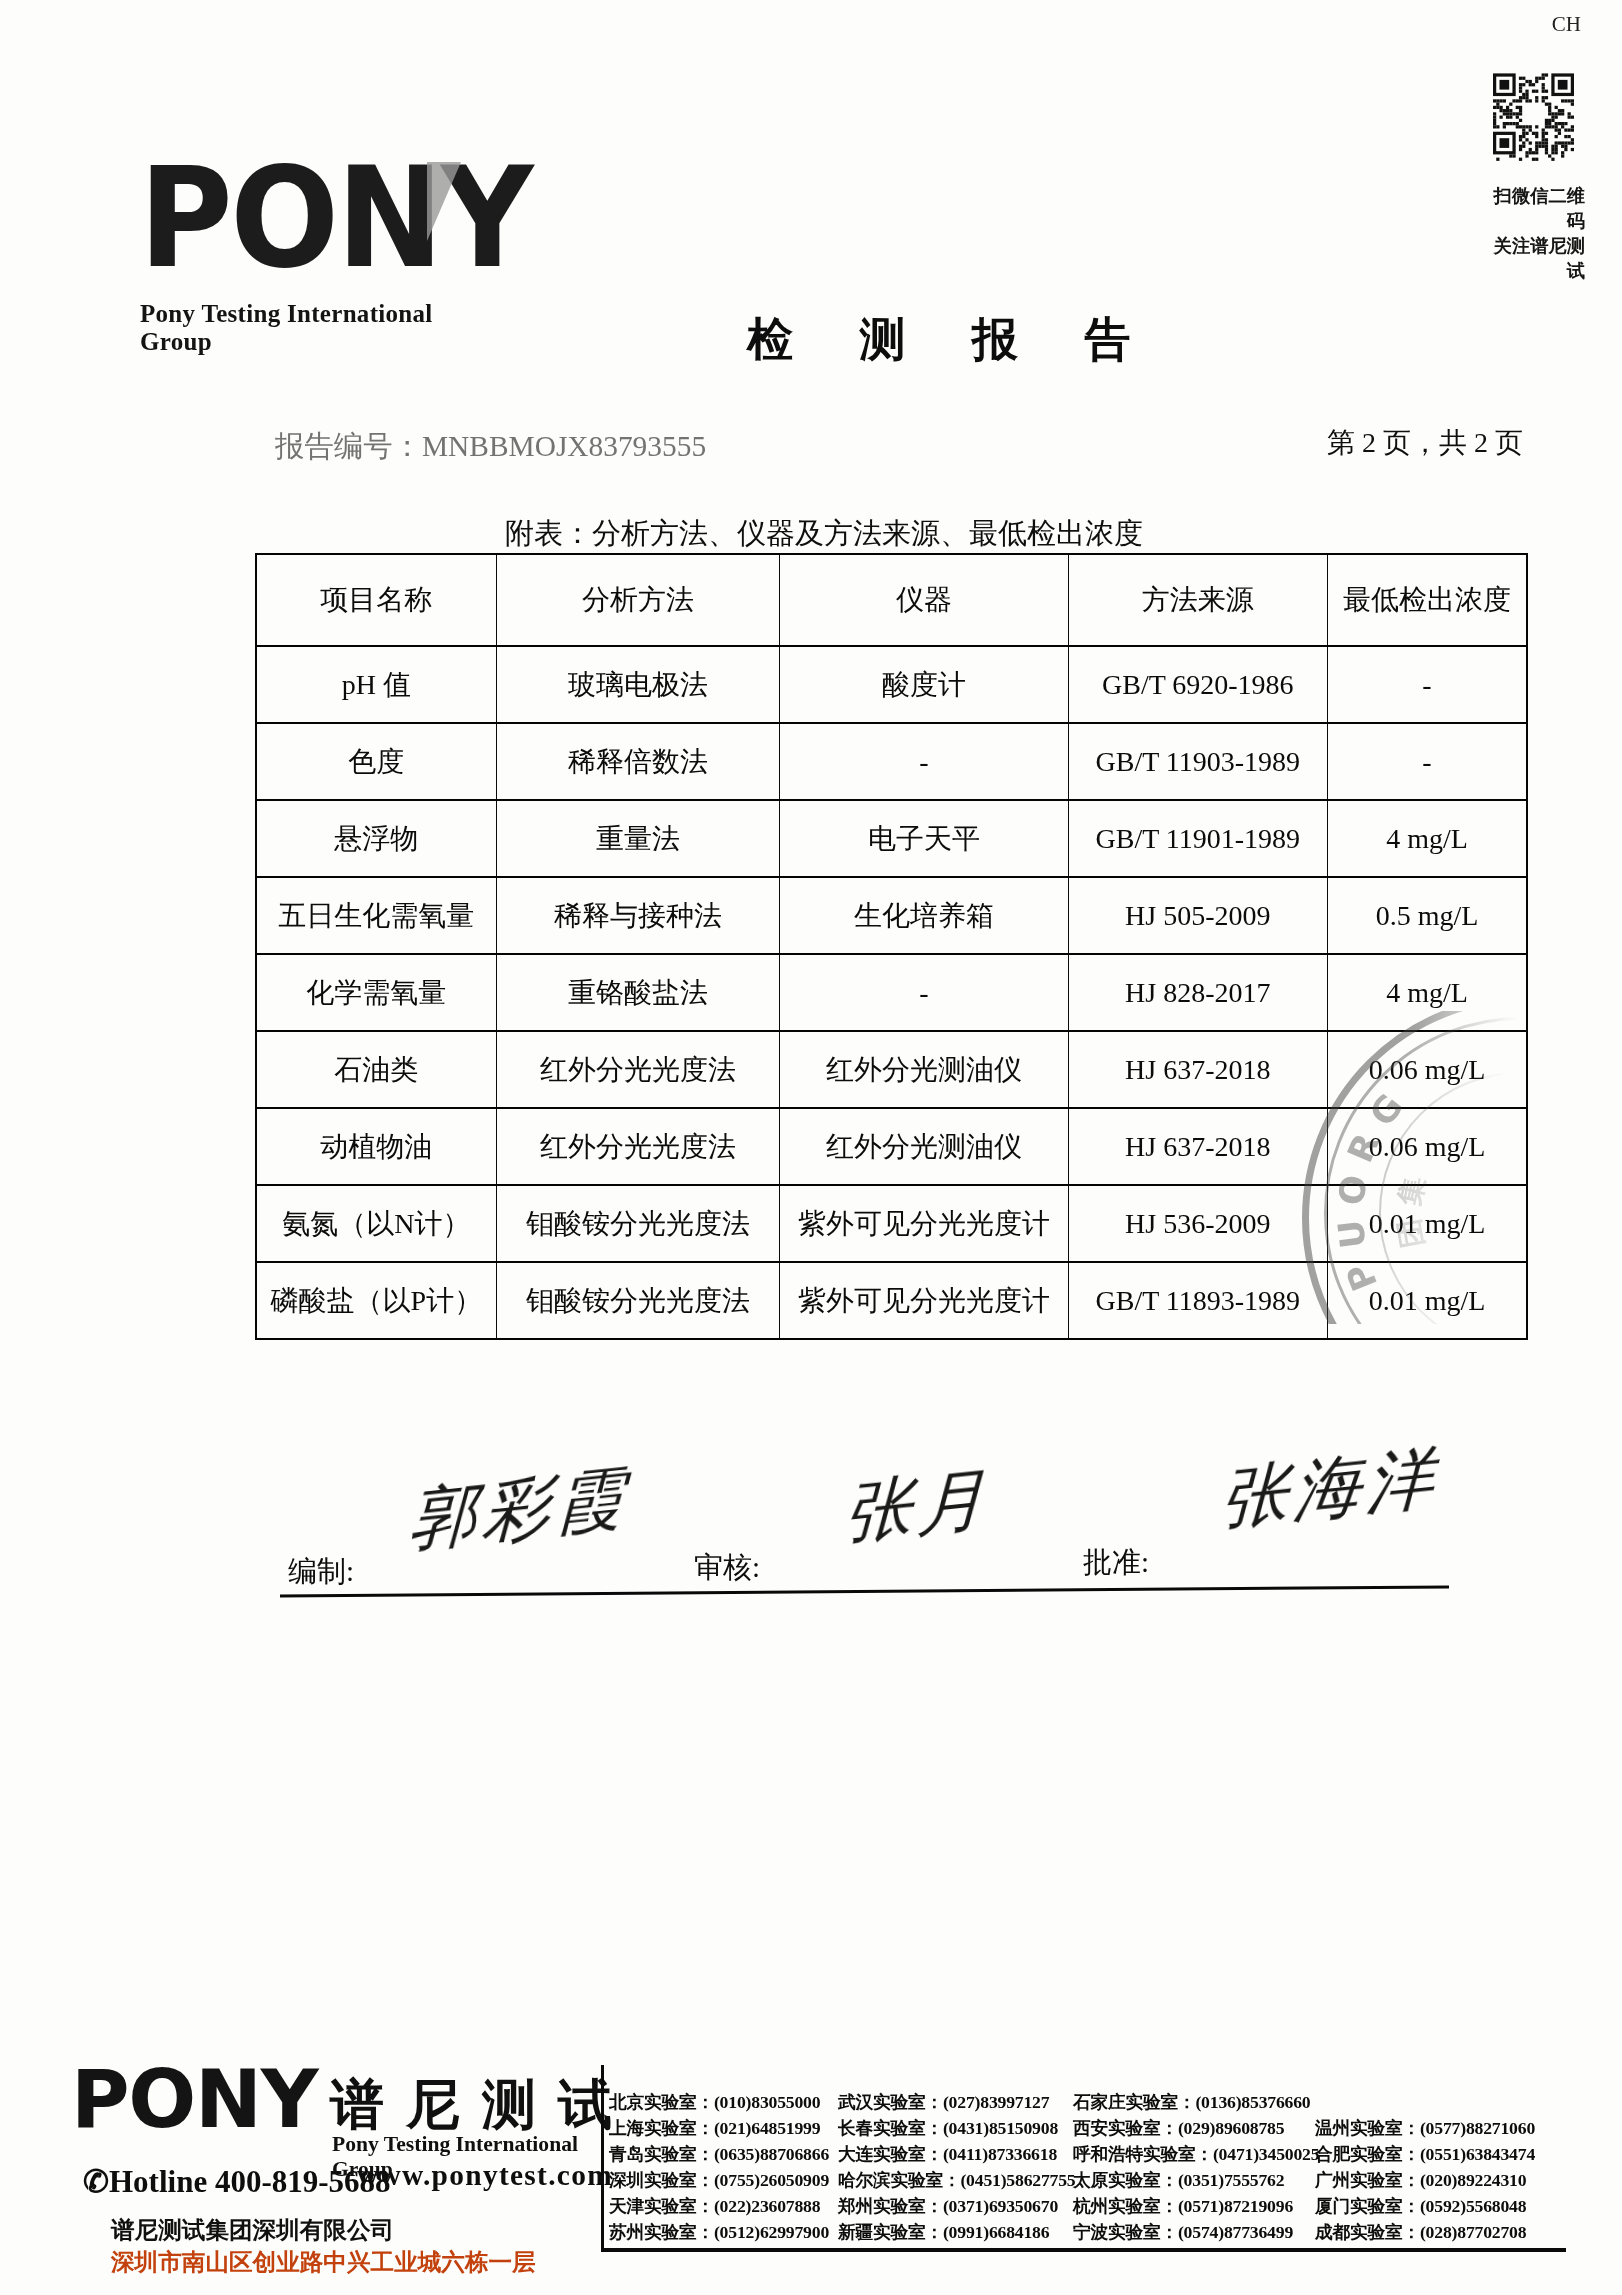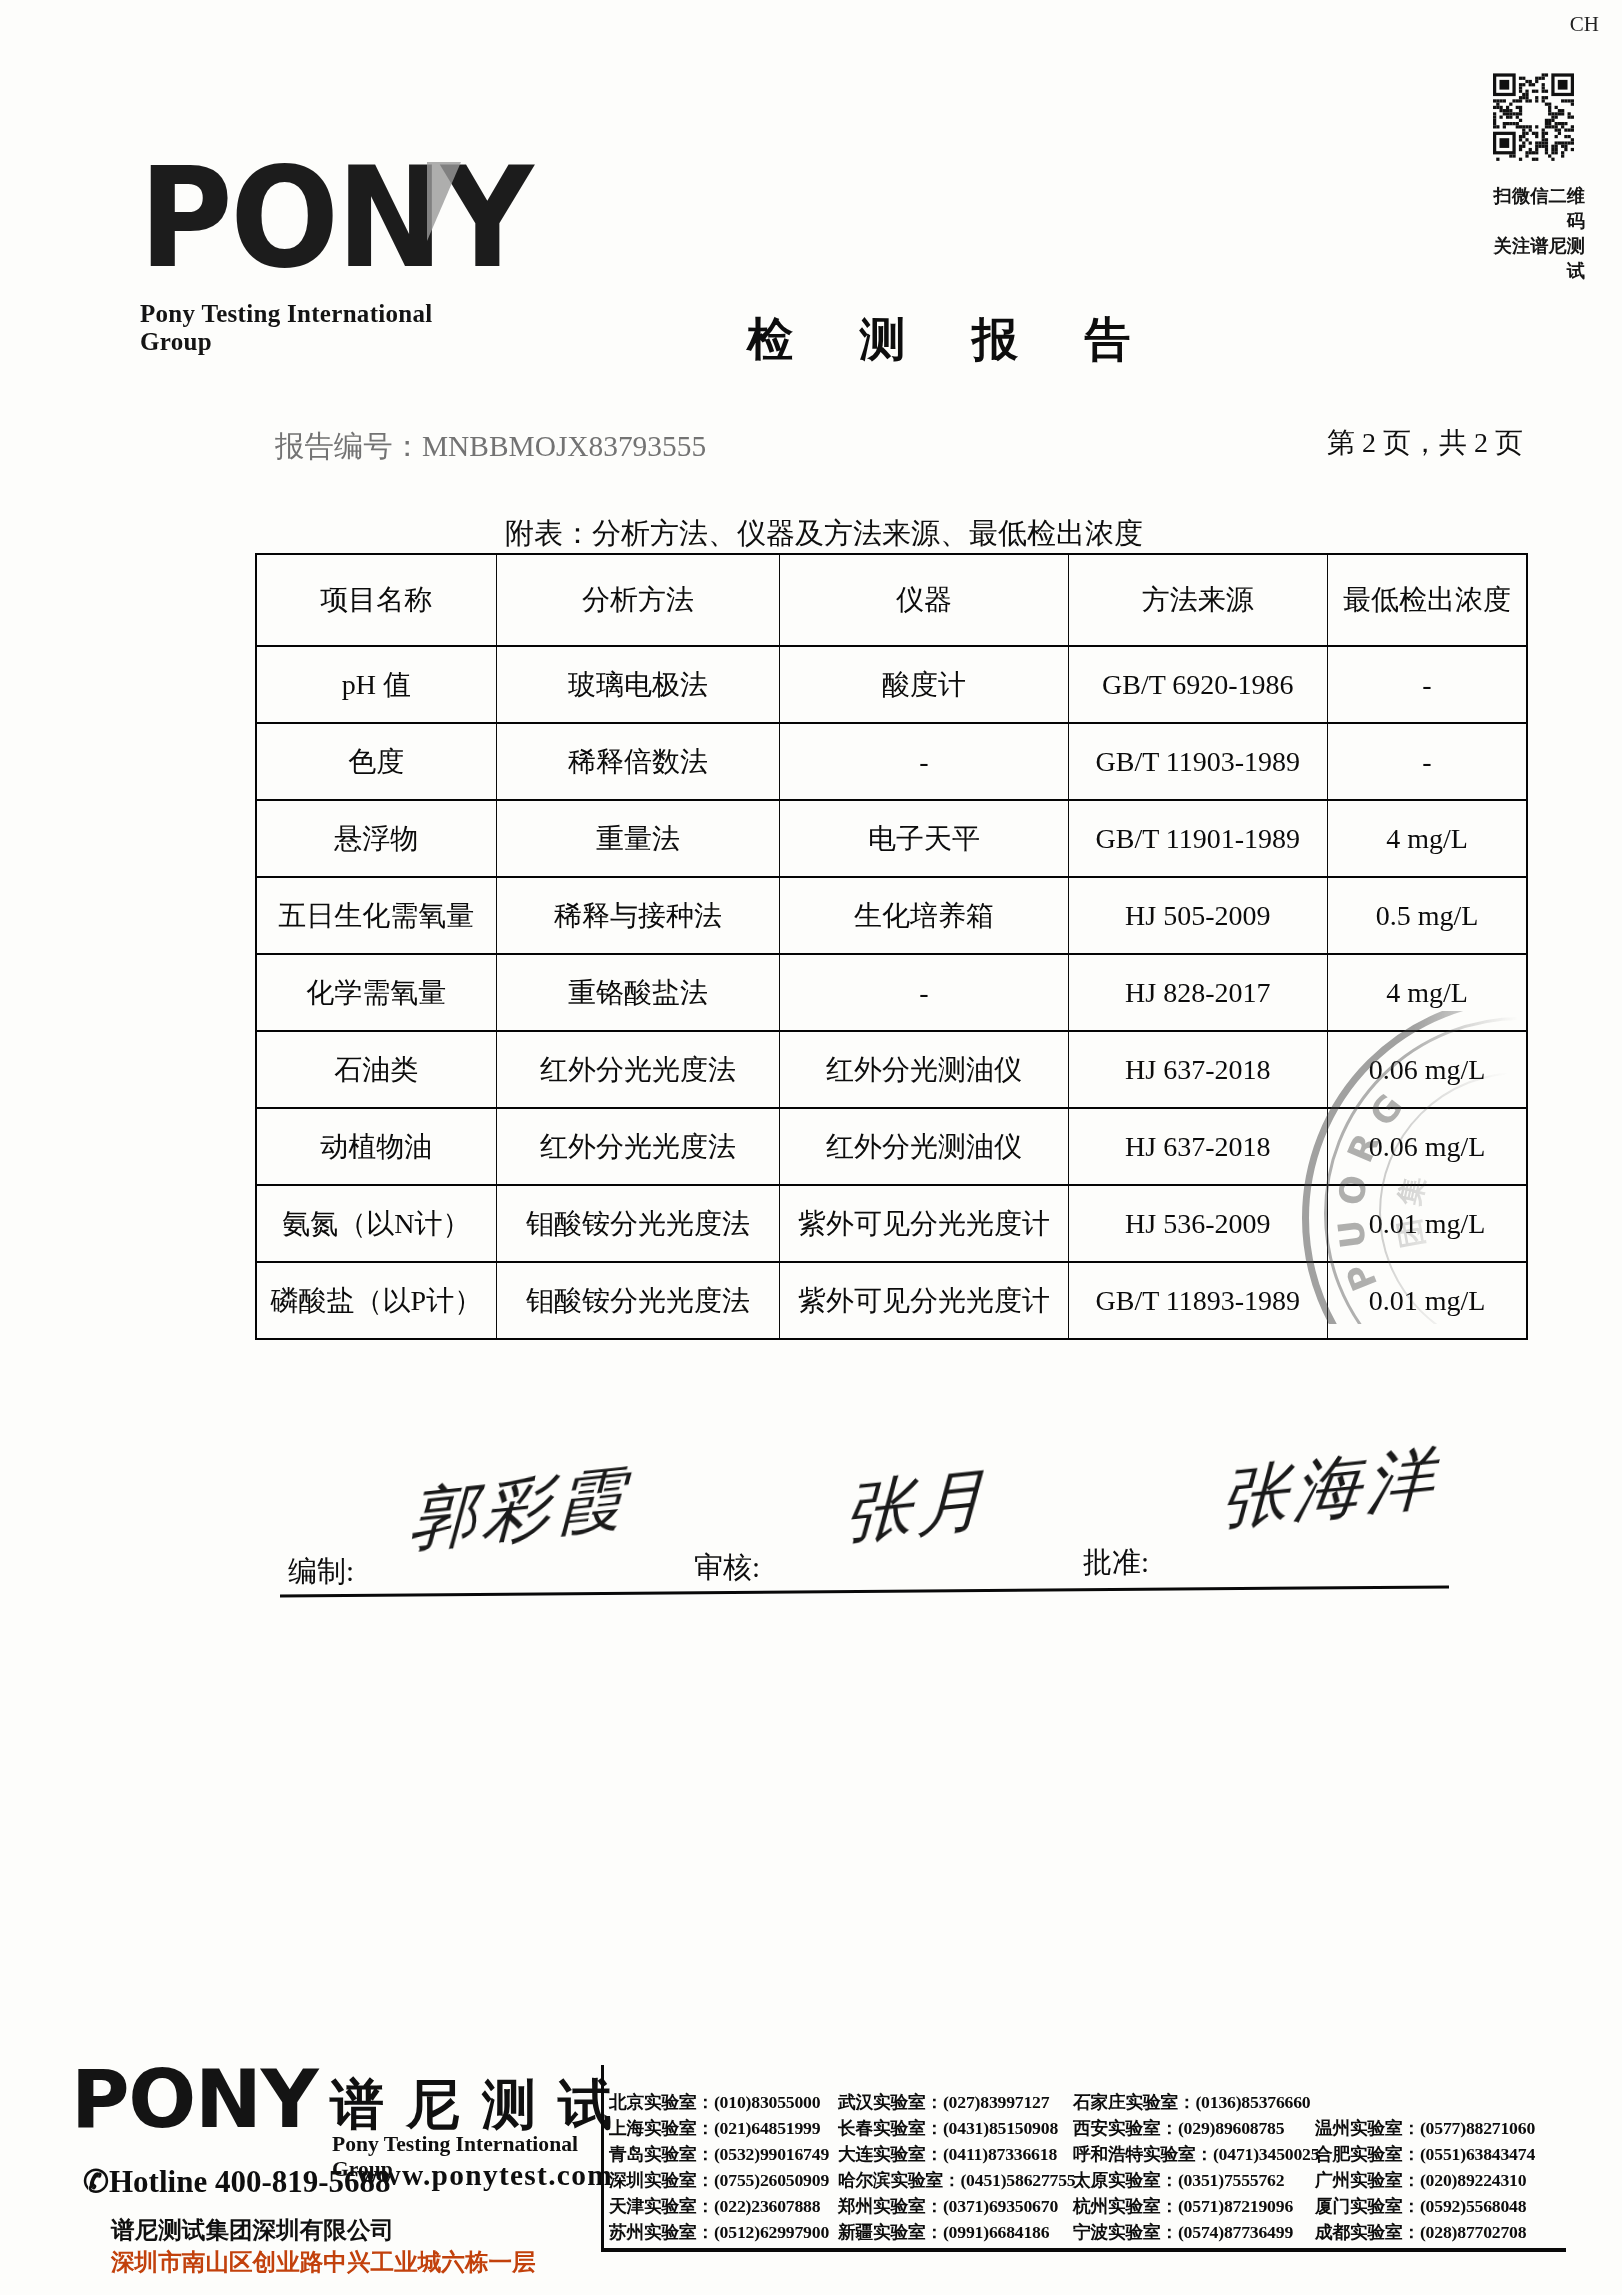--- a/index.html
+++ b/index.html
@@ -5,21 +5,21 @@
   html,body{margin:0;padding:0;background:#888;}
   .page{
     position:relative;
     width:1623px;height:2295px;
     background:#fdfdfb;
     overflow:hidden;
     font-family:"Liberation Serif","DejaVu Serif",serif;
     color:#111;
   }
   
-  .ch-tag{position:absolute;top:11.8px;right:24px;font-size:21px;color:#222;}
+  .ch-tag{position:absolute;top:11.8px;right:42px;font-size:21px;color:#222;}
   .qr{position:absolute;top:73px;left:1493px;width:81px;height:98px;}
   .qr svg{width:81px;height:98px;}
   .qr-caption{position:absolute;top:183px;left:1476px;width:109px;text-align:right;
     font-size:18.3px;font-weight:bold;line-height:25px;color:#161616;
     font-family:"Liberation Sans","DejaVu Sans",sans-serif;}
   
   .logo-word{
     position:absolute;top:152px;left:139px;
     font-family:"DejaVu Sans","Liberation Sans",sans-serif;
     font-weight:900;font-size:128px;line-height:124px;letter-spacing:-2.6px;
@@ -447,21 +447,21 @@
     <span>✆</span><span>Hotline 400-819-5688</span>
   </div>
   <div class="f-site">www.ponytest.com</div>
   <div class="f-company">谱尼测试集团深圳有限公司</div>
   <div class="f-address">深圳市南山区创业路中兴工业城六栋一层</div>
   <div class="f-divider"></div>
   <div class="f-rule"></div>
   <div class="lab-col lab-c1" id="lab-col-0">
       <div class="lab-entry">北京实验室：(010)83055000</div>
       <div class="lab-entry">上海实验室：(021)64851999</div>
-      <div class="lab-entry">青岛实验室：(0532)99016749</div>
+      <div class="lab-entry">青岛实验室：(0635)88706866</div>
       <div class="lab-entry">深圳实验室：(0755)26050909</div>
       <div class="lab-entry">天津实验室：(022)23607888</div>
       <div class="lab-entry">苏州实验室：(0512)62997900</div>
     </div>
   <div class="lab-col lab-c2" id="lab-col-1">
       <div class="lab-entry">武汉实验室：(027)83997127</div>
       <div class="lab-entry">长春实验室：(0431)85150908</div>
       <div class="lab-entry">大连实验室：(0411)87336618</div>
       <div class="lab-entry">哈尔滨实验室：(0451)58627755</div>
       <div class="lab-entry">郑州实验室：(0371)69350670</div>

